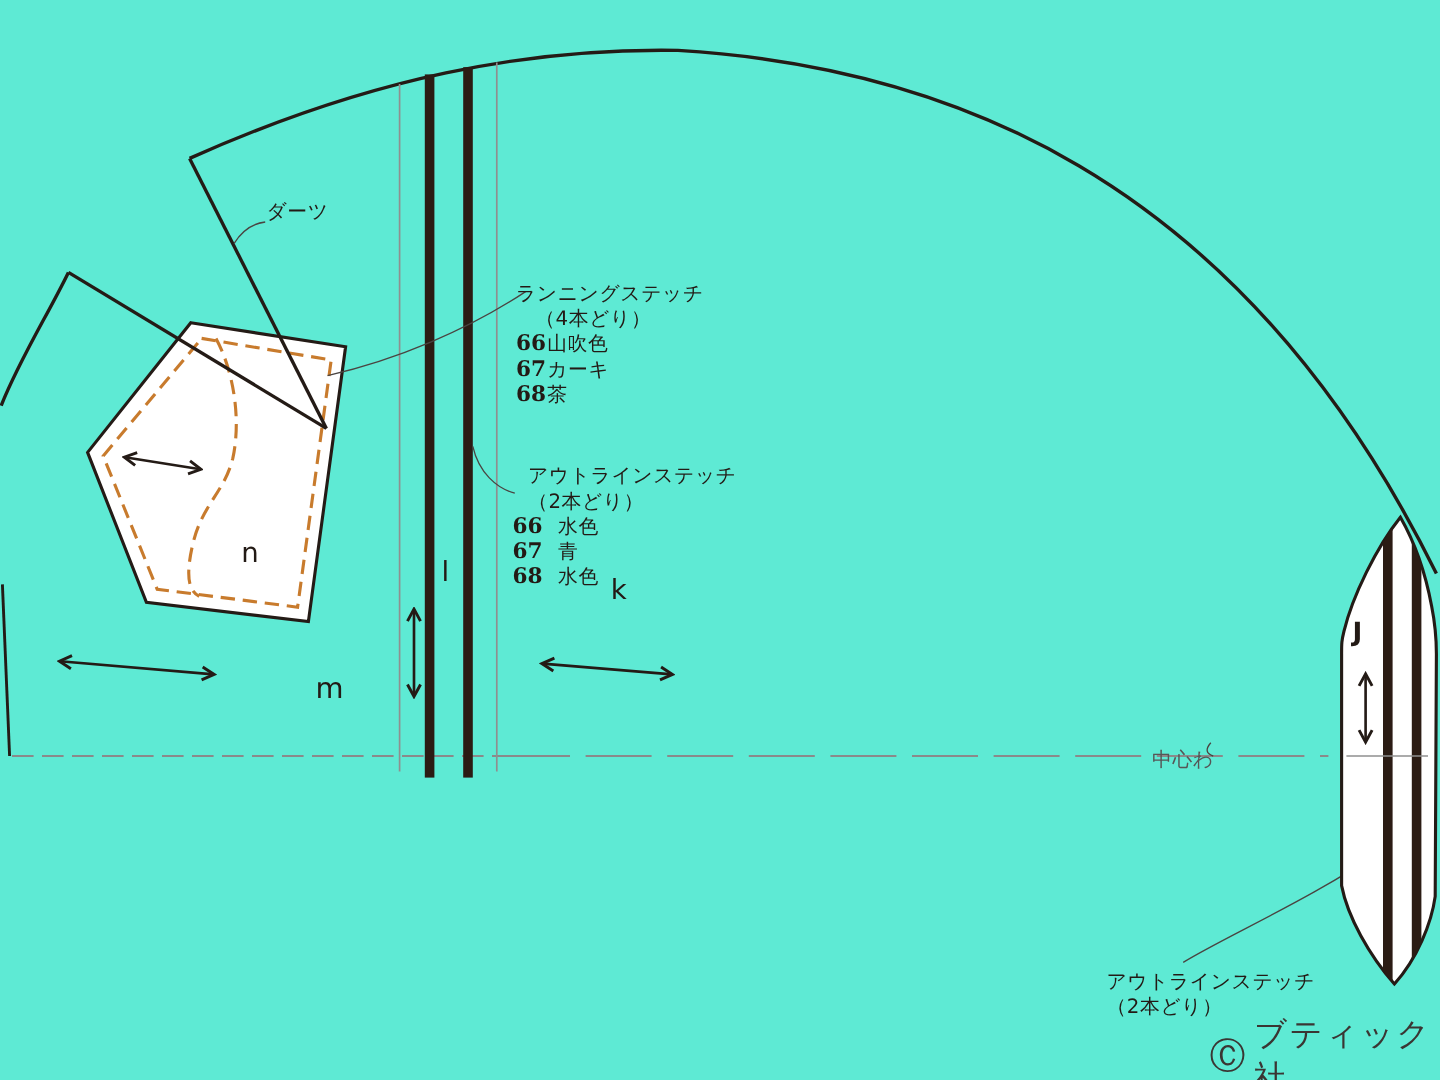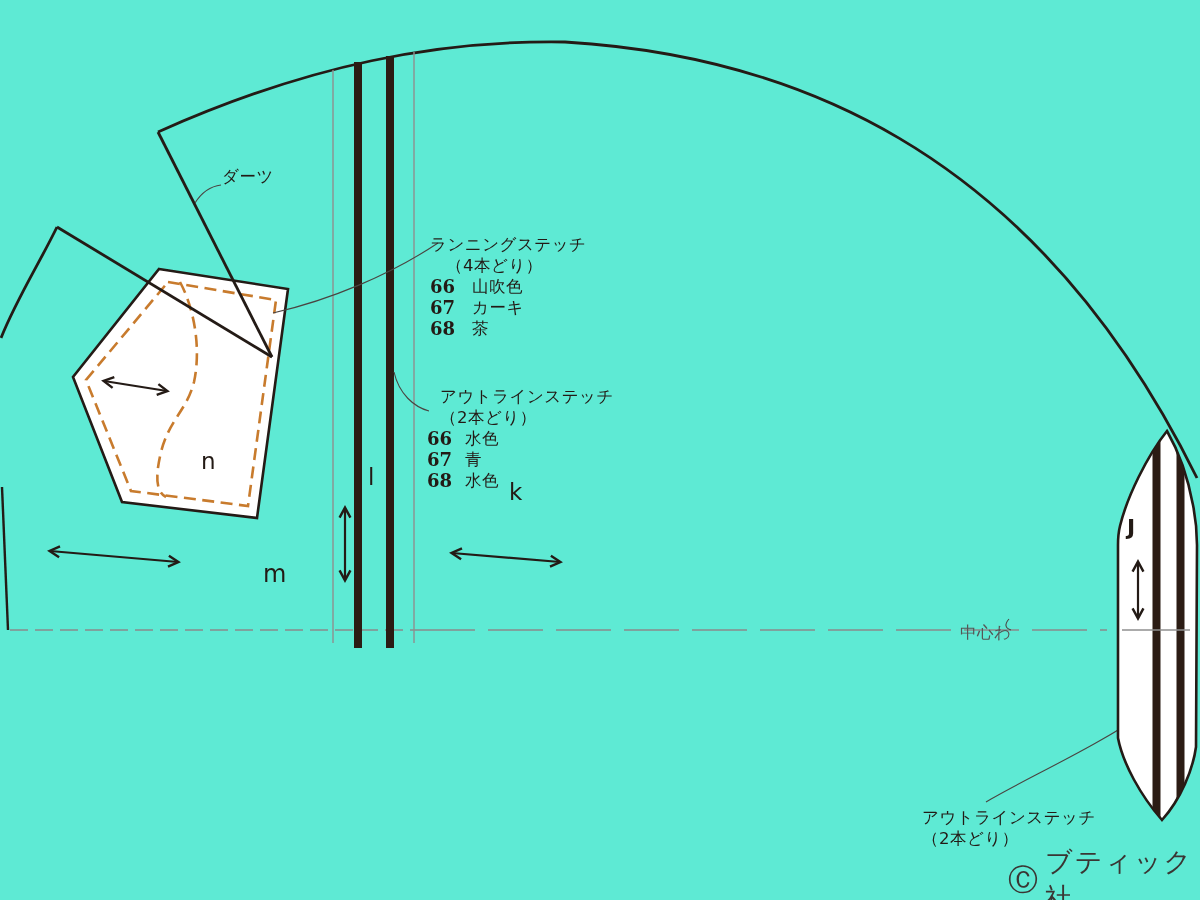--- a/index.html
+++ b/index.html
@@ -7,21 +7,21 @@
           font-family:"DejaVu Sans","Liberation Sans",sans-serif;color:#231a15;}
   .canvas svg{position:absolute;left:0;top:0;}
   .lbl{position:absolute;white-space:nowrap;line-height:1;}
   .jp{font-size:16.5px;letter-spacing:0.5px;}
   .piece{font-size:23px;}
   .legend{position:absolute;}
   .legend .row{display:flex;align-items:flex-start;height:21px;}
   .legend .num{font-family:"DejaVu Serif","Liberation Serif",serif;font-weight:bold;
                font-size:18px;width:24px;display:inline-block;}
   .legend .name{font-size:16.5px;letter-spacing:0.5px;}
-  .legend.tight .name{margin-left:18px;}
+  .legend.tight .name{margin-left:2px;}
   .legend.wide .name{margin-left:14px;}
   .muted{color:#565656;margin-top:28px;}
   .copyright{position:absolute;display:flex;align-items:center;color:#3a3633;}
   .copyright .sym{font-size:30px;margin-right:7px;}
   .copyright .name{font-size:27px;letter-spacing:2px;}
 </style>
 </head>
 <body>
 
 <div class="canvas">

